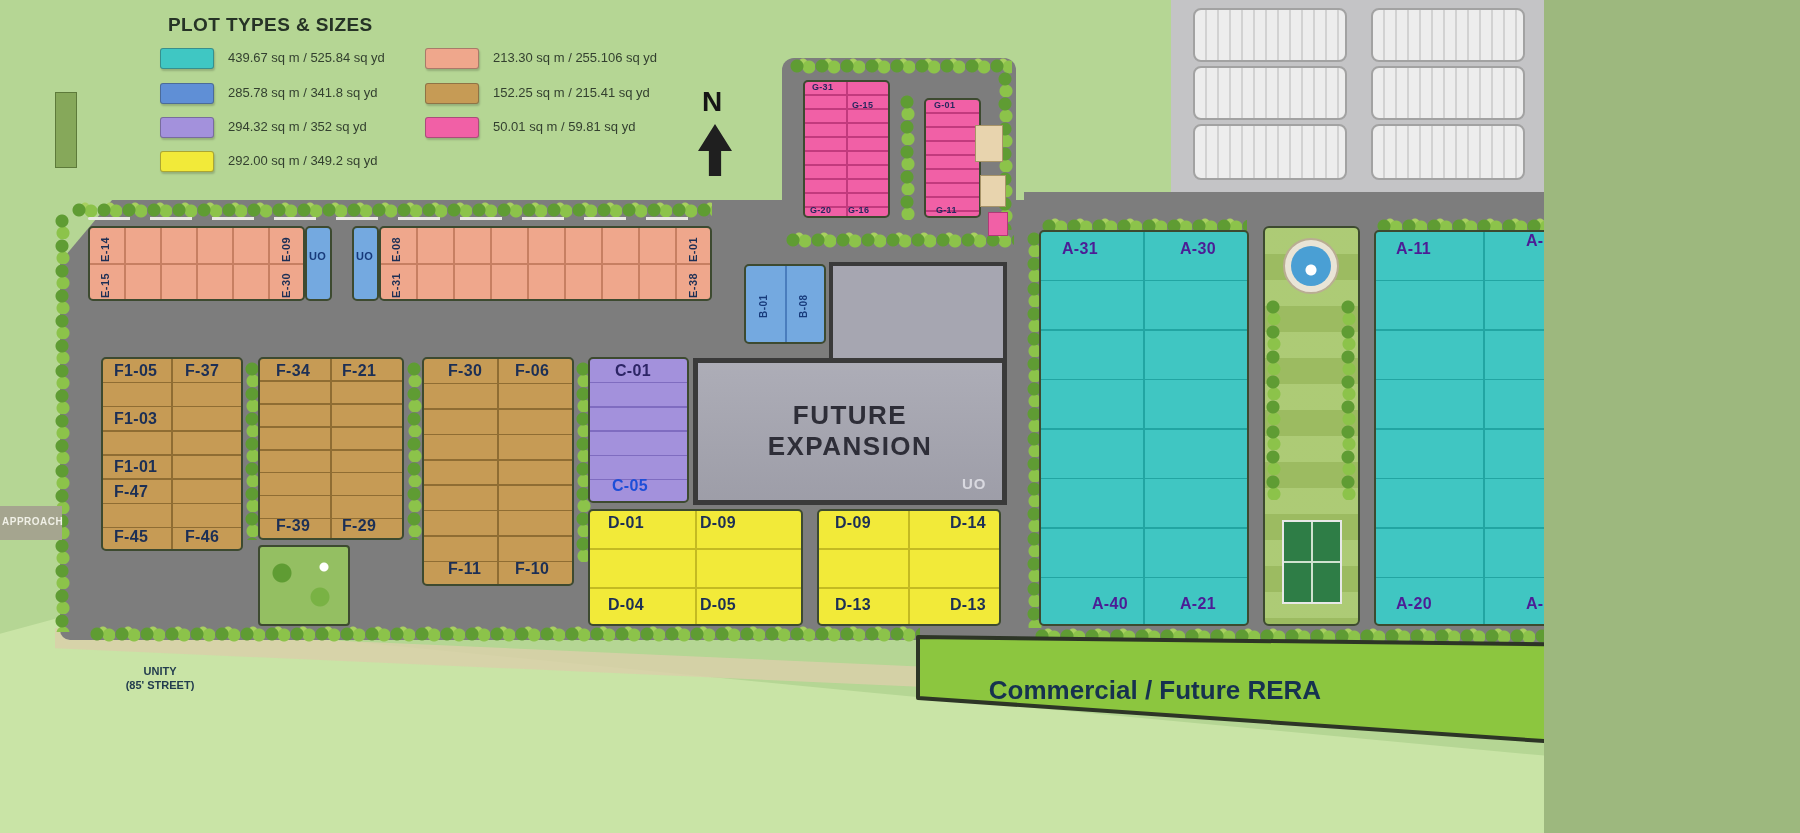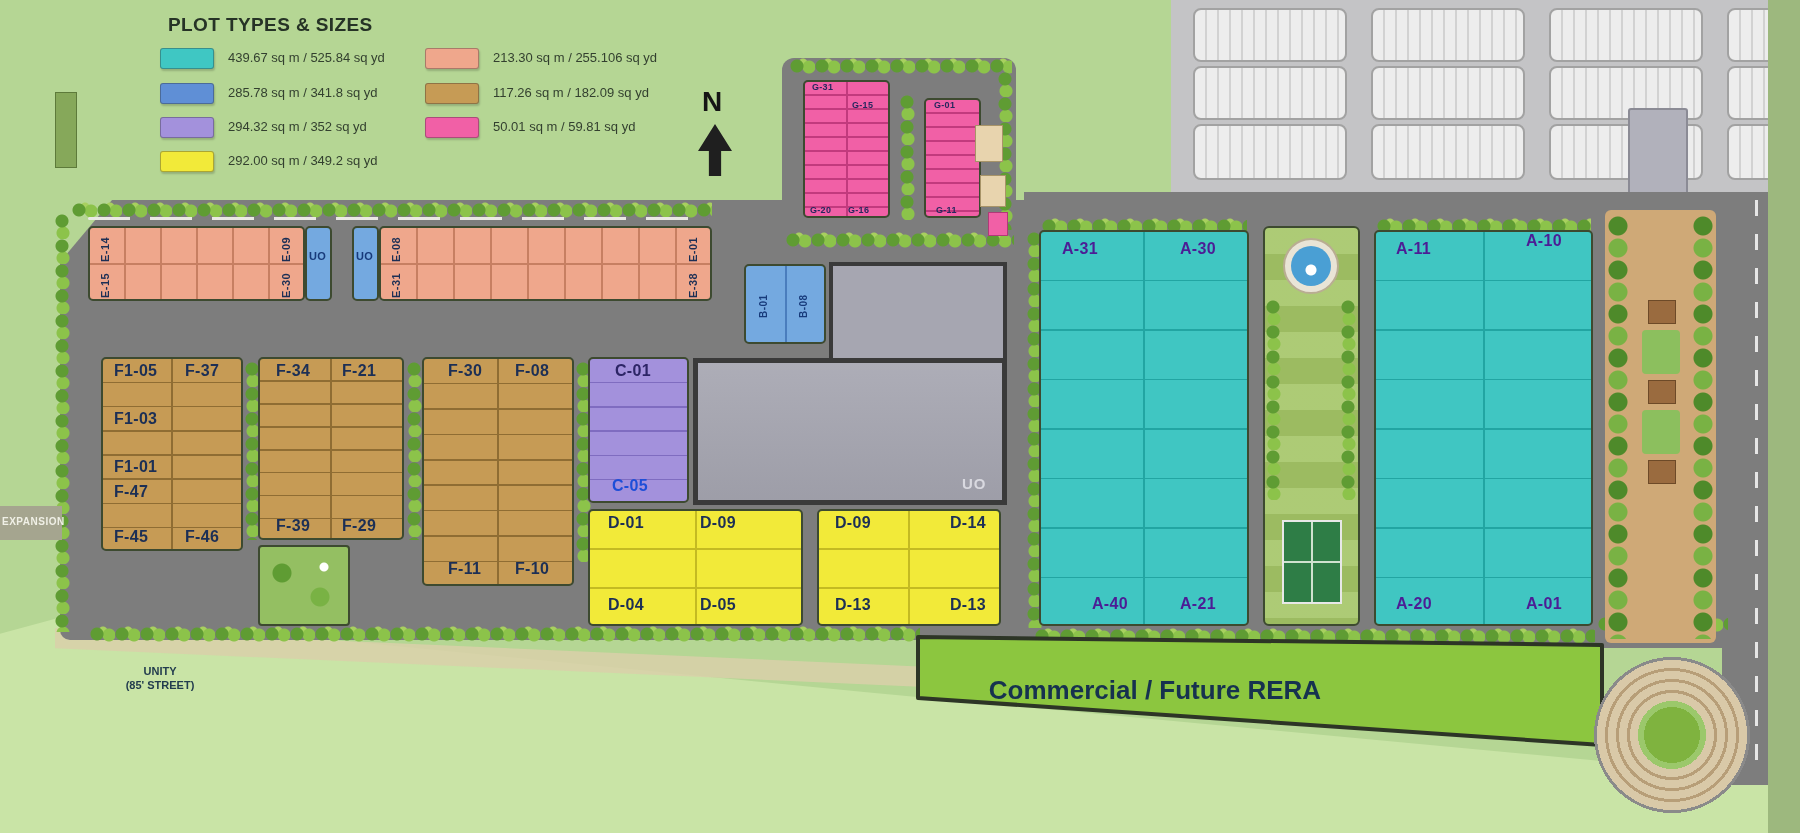--- a/index.html
+++ b/index.html
@@ -1,16 +1,16 @@
 <!DOCTYPE html>
 <html><head>
 <meta charset="utf-8">
 <style>
   html,body{margin:0;padding:0;background:#9db87e;}
-  #canvas{position:relative;width:1768px;height:833px;overflow:hidden;
+  #canvas{position:relative;width:1544px;height:833px;overflow:hidden;
     background:#b5d694;font-family:"Liberation Sans",sans-serif;}
   .abs{position:absolute;}
   
   .road{position:absolute;background:#7d7d7d;border-radius:10px;}
   
   .blk{position:absolute;box-sizing:border-box;border:2px solid #3d4a30;border-radius:5px;
     background-color:var(--c);
     background-image:
       repeating-linear-gradient(var(--dir,180deg), rgba(0,0,0,0) 0 calc(var(--s) - 1.6px), var(--lc) calc(var(--s) - 1.6px) var(--s)),
       linear-gradient(var(--lc),var(--lc));
@@ -108,21 +108,21 @@
   <div class="leg-txt" style="left:228px;top:50px;">439.67 sq m / 525.84 sq yd</div>
   <div class="sw" style="left:160px;top:83px;background:#5f8fd6;"></div>
   <div class="leg-txt" style="left:228px;top:85px;">285.78 sq m / 341.8 sq yd</div>
   <div class="sw" style="left:160px;top:117px;background:#a391dc;"></div>
   <div class="leg-txt" style="left:228px;top:119px;">294.32 sq m / 352 sq yd</div>
   <div class="sw" style="left:160px;top:151px;background:#f2ea39;"></div>
   <div class="leg-txt" style="left:228px;top:153px;">292.00 sq m / 349.2 sq yd</div>
   <div class="sw" style="left:425px;top:48px;background:#efa78c;"></div>
   <div class="leg-txt" style="left:493px;top:50px;">213.30 sq m / 255.106 sq yd</div>
   <div class="sw" style="left:425px;top:83px;background:#c69b55;"></div>
-  <div class="leg-txt" style="left:493px;top:85px;">117.26 sq m / 182.09 sq yd</div>
+  <div class="leg-txt" style="left:493px;top:85px;">152.25 sq m / 215.41 sq yd</div>
   <div class="sw" style="left:425px;top:117px;background:#f160a6;"></div>
   <div class="leg-txt" style="left:493px;top:119px;">50.01 sq m / 59.81 sq yd</div>
 
   <div class="abs" style="left:702px;top:86px;font-size:28px;font-weight:bold;color:#151515;">N</div>
   <div class="abs" style="left:698px;top:124px;width:34px;height:52px;background:#1f1f1f;
               clip-path:polygon(50% 0,100% 52%,68% 52%,68% 100%,32% 100%,32% 52%,0 52%);"></div>
 
   <div class="blk" style="left:803px;top:80px;width:87px;height:138px;--c:#f160a6;--lc:#c23a7e;--s:14px;"></div>
   <div class="blk noline" style="left:924px;top:98px;width:57px;height:120px;--c:#f160a6;--lc:#c23a7e;--s:14px;"></div>
   <div class="lbl lbl-g" style="left:812px;top:82px;">G-31</div>
@@ -152,20 +152,21 @@
 
   <div class="blk" style="left:744px;top:264px;width:82px;height:80px;--c:#74a9e0;--lc:#4a7dbd;--s:41px;--dir:90deg;--cw:0;--ch:0;"></div>
   <div class="vlbl" style="left:758px;top:278px;height:40px;font-size:10px;color:#173a7a;">B-01</div>
   <div class="vlbl" style="left:798px;top:278px;height:40px;font-size:10px;color:#173a7a;">B-08</div>
 
   <div class="abs" style="left:829px;top:262px;width:178px;height:98px;background:#a6a6b1;
               border:4px solid #3a3a3a;border-bottom:none;box-sizing:border-box;"></div>
   <div class="abs" style="left:693px;top:358px;width:314px;height:147px;background:#a6a6b1;
               border:5px solid #3a3a3a;box-sizing:border-box;
               background-image:linear-gradient(rgba(255,255,255,.08),rgba(0,0,0,.05));"></div>
+  <div class="fx-text" style="left:728px;top:400px;width:244px;">FUTURE EXPANSION</div>
   <div class="small-note" style="left:962px;top:475px;">UO</div>
 
   <div class="blk" style="left:101px;top:357px;width:142px;height:194px;--c:#c69b55;--lc:#8f6d33;--s:24.2px;"></div>
   <div class="blk" style="left:258px;top:357px;width:146px;height:183px;--c:#c69b55;--lc:#8f6d33;--s:22.9px;"></div>
   <div class="blk" style="left:422px;top:357px;width:152px;height:229px;--c:#c69b55;--lc:#8f6d33;--s:25.4px;"></div>
   <div class="blk noline" style="left:588px;top:357px;width:101px;height:146px;--c:#a391dc;--lc:#7f6cc0;--s:24.3px;"></div>
   <div class="blk" style="left:588px;top:509px;width:215px;height:117px;--c:#f2ea39;--lc:#c4ba22;--s:39px;"></div>
   <div class="blk" style="left:817px;top:509px;width:184px;height:117px;--c:#f2ea39;--lc:#c4ba22;--s:39px;"></div>
   <div class="abs" style="left:258px;top:545px;width:88px;height:77px;background:#94bf62;border:2px solid #3d4a30;border-radius:4px;
               background-image:radial-gradient(circle at 22px 26px,#5f9c33 9px,rgba(0,0,0,0) 10px),
@@ -177,21 +178,21 @@
   <div class="lbl" style="left:114px;top:410px;">F1-03</div>
   <div class="lbl" style="left:114px;top:458px;">F1-01</div>
   <div class="lbl" style="left:114px;top:483px;">F-47</div>
   <div class="lbl" style="left:114px;top:528px;">F-45</div>
   <div class="lbl" style="left:185px;top:528px;">F-46</div>
   <div class="lbl" style="left:276px;top:362px;">F-34</div>
   <div class="lbl" style="left:342px;top:362px;">F-21</div>
   <div class="lbl" style="left:276px;top:517px;">F-39</div>
   <div class="lbl" style="left:342px;top:517px;">F-29</div>
   <div class="lbl" style="left:448px;top:362px;">F-30</div>
-  <div class="lbl" style="left:515px;top:362px;">F-08</div>
+  <div class="lbl" style="left:515px;top:362px;">F-06</div>
   <div class="lbl" style="left:448px;top:560px;">F-11</div>
   <div class="lbl" style="left:515px;top:560px;">F-10</div>
   <div class="lbl" style="left:615px;top:362px;color:#2d2566;">C-01</div>
   <div class="lbl" style="left:612px;top:477px;color:#1d4ed8;">C-05</div>
   <div class="lbl" style="left:608px;top:514px;">D-01</div>
   <div class="lbl" style="left:700px;top:514px;">D-09</div>
   <div class="lbl" style="left:608px;top:596px;">D-04</div>
   <div class="lbl" style="left:700px;top:596px;">D-05</div>
   <div class="lbl" style="left:835px;top:514px;">D-09</div>
   <div class="lbl" style="left:950px;top:514px;">D-14</div>
@@ -233,20 +234,20 @@
     <polygon points="3,2 687,10 687,110 3,63" fill="#8cc63f" stroke="#2d3526" stroke-width="4" stroke-linejoin="round"></polygon>
     <text x="240" y="64" text-anchor="middle" font-family="Liberation Sans, sans-serif" font-size="26" font-weight="bold" fill="#16324f">Commercial / Future RERA</text>
   </svg>
 
   <div class="abs" style="left:1582px;top:645px;width:180px;height:180px;border-radius:50%;
               background:radial-gradient(circle,#7fb33f 0 28px,#9bc86b 28px 34px,#d9c9a8 34px 42px,#b79e78 42px 45px,
                          #d9c9a8 45px 53px,#b79e78 53px 56px,#d9c9a8 56px 64px,#b79e78 64px 67px,
                          #d9c9a8 67px 75px,#8a8a8a 75px 78px,rgba(0,0,0,0) 78px);"></div>
 
   <div class="abs" style="left:0;top:506px;width:62px;height:34px;background:#a5a58f;"></div>
-  <div class="appr" style="left:2px;top:516px;">EXPANSION</div>
+  <div class="appr" style="left:2px;top:516px;">APPROACH</div>
   <div class="street-txt" style="left:100px;top:664px;width:120px;">
     <div>UNITY</div>
     <div>(85' STREET)</div>
   </div>
   <div class="abs" style="left:55px;top:92px;width:20px;height:74px;background:#86a85a;border:1px solid #5d7a3a;"></div>
 
 </div>
 
 </body></html>

